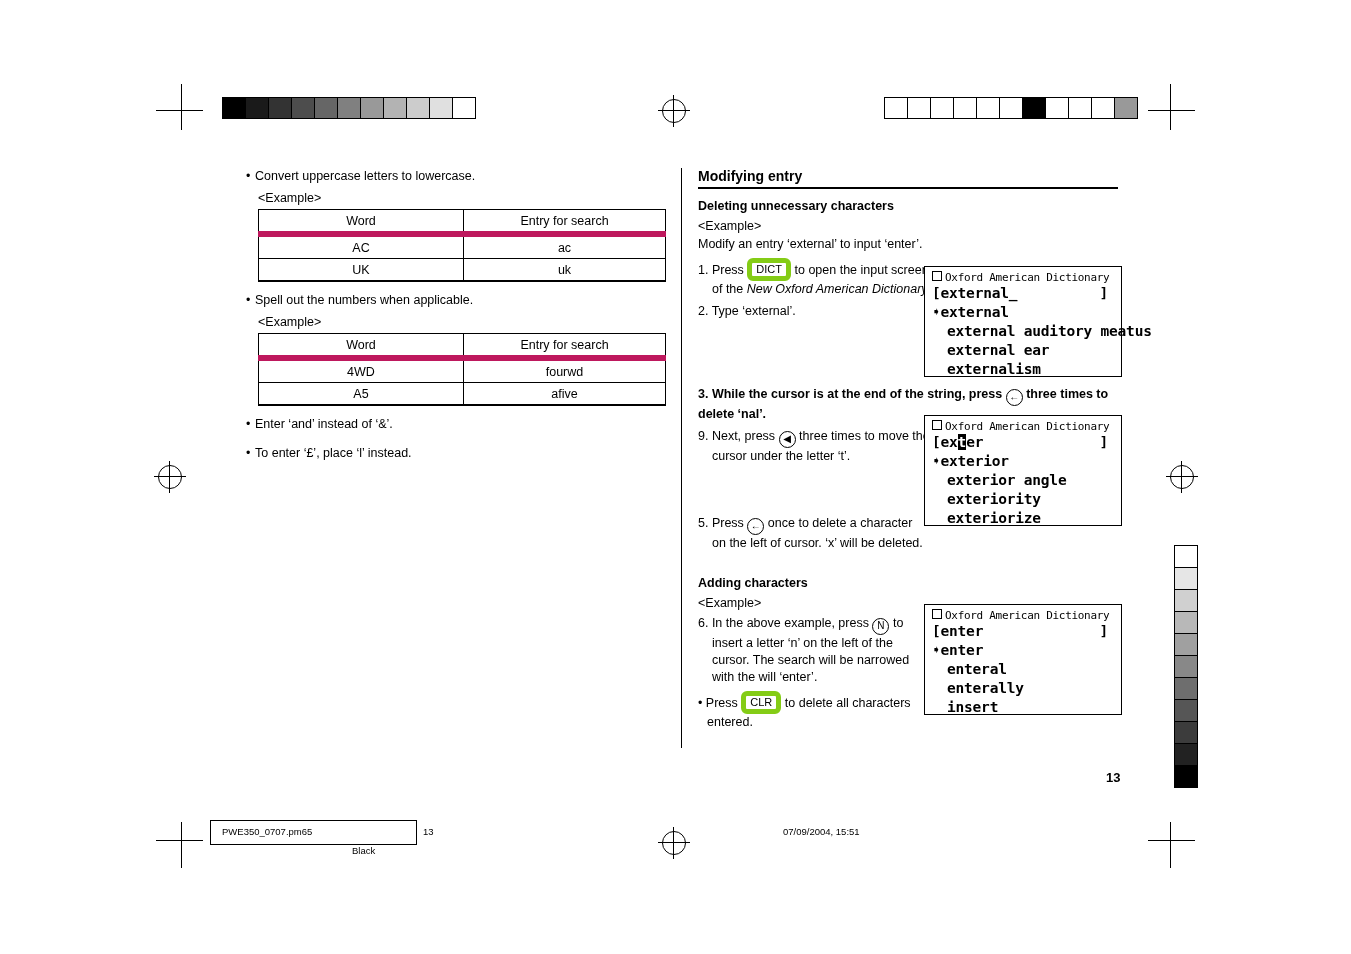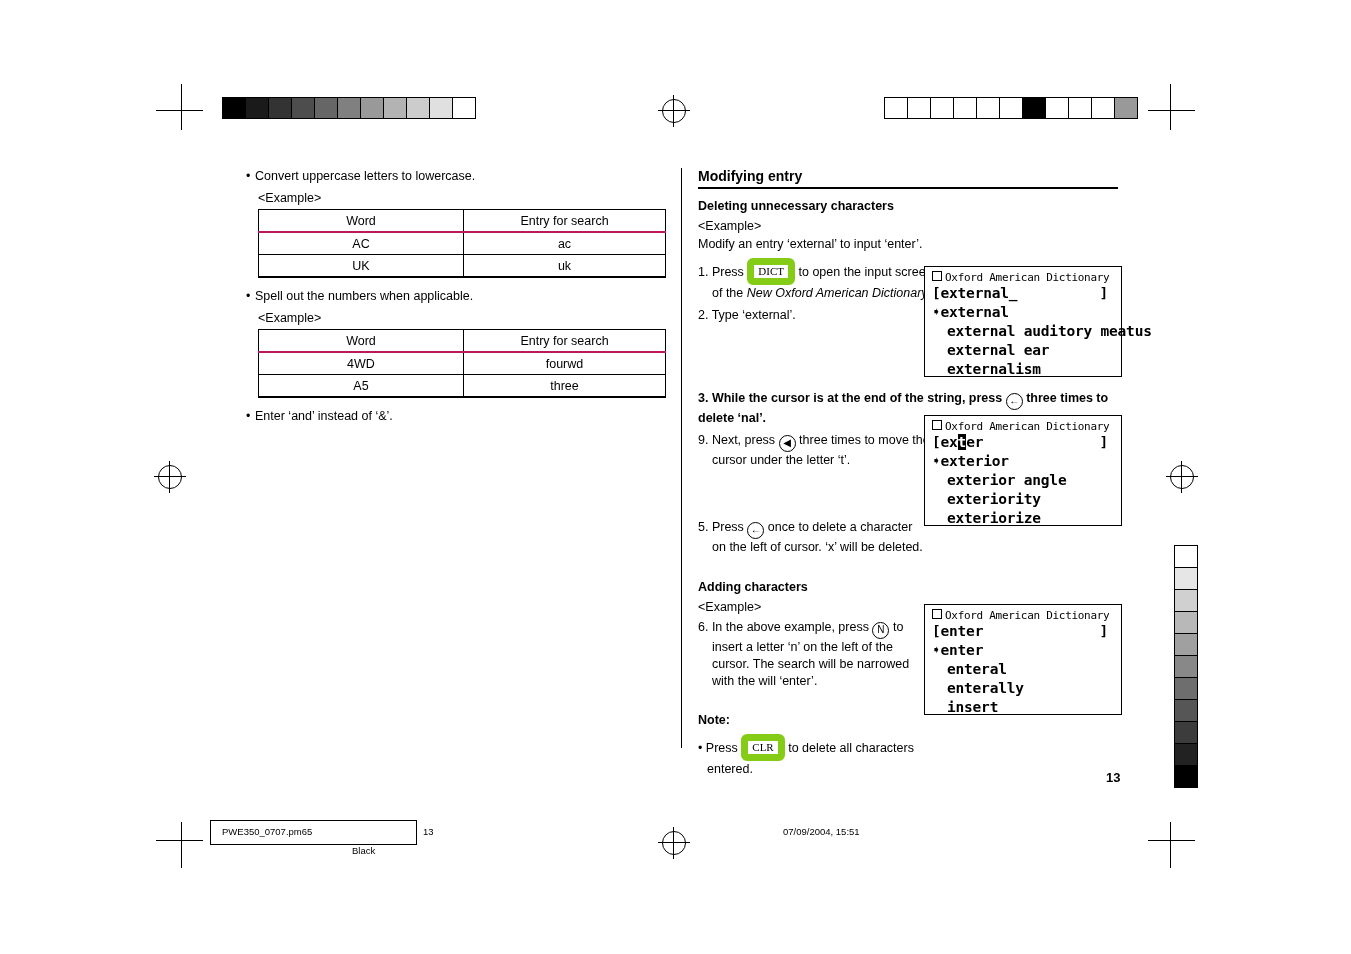--- a/index.html
+++ b/index.html
@@ -27,29 +27,29 @@
   .col-right{position:absolute;left:698px;top:168px;width:430px;}
   .vrule{position:absolute;left:681px;top:168px;width:1px;height:580px;background:#000;}
 
   .bullet{font-size:12.5px;line-height:17px;margin:0 0 4px 0;}
   .bullet .dot{display:inline-block;width:9px;}
   .ex-label{font-size:12.5px;font-weight:normal;margin:6px 0 4px 0;}
 
   table.tbl{border-collapse:collapse;width:408px;margin:2px 0 10px 12px;font-size:12.5px;}
   table.tbl td{border:1px solid #000;text-align:center;padding:3px 0;height:15px;}
   table.tbl td.left{width:204px;}
-  table.tbl tr.hdr td{border-bottom:2px solid #be185d;}
+  table.tbl tr.hdr td{border-bottom:6px solid #be185d;}
   table.tbl tr.last td{border-bottom:2px solid #000;}
 
   h2.sec{font-size:14px;font-weight:bold;margin:0 0 3px 0;}
   .secline{height:2px;background:#000;width:420px;margin-bottom:10px;}
   h3.sub{font-size:12.5px;font-weight:bold;margin:0 0 6px 0;}
   p.txt{font-size:12.5px;line-height:17px;margin:0 0 5px 0;}
   .it{font-style:italic;}
-  .key{display:inline-block;border:7px solid #84cc16;border-radius:6px;padding:0 4px;font-size:11px;line-height:13px;vertical-align:1px;font-family:Liberation Serif, serif;}
+  .key{display:inline-block;border:5px solid #84cc16;border-radius:6px;padding:0 4px;font-size:11px;line-height:13px;vertical-align:1px;}
   .keyrnd{display:inline-block;border:1px solid #000;border-radius:50%;width:15px;height:15px;line-height:14px;text-align:center;font-size:10px;vertical-align:-2px;}
 
   
   .lcd{
     position:absolute;border:1px solid #000;background:#fff;
     font-family:"DejaVu Sans Mono", monospace;
     padding:4px 6px 5px 7px;
   }
   .lcd .title{font-size:11px;letter-spacing:-0.3px;white-space:nowrap;}
   .lcd .title .sq{display:inline-block;width:8px;height:8px;border:1px solid #000;margin-right:3px;vertical-align:0px;}
@@ -157,27 +157,30 @@
           <tr class="hdr">
         <td class="left">Word</td>
         <td>Entry for search</td>
       </tr>
       <tr>
         <td class="left">4WD</td>
         <td>fourwd</td>
       </tr>
       <tr class="last">
         <td class="left">A5</td>
-        <td>three</td>
+        <td>afive</td>
       </tr>
     </tbody>
       </table>
 
     <p class="bullet">
       <span class="dot">•</span><span>Enter ‘and’ instead of ‘&amp;’.</span>
+    </p>
+    <p class="bullet" style="margin-top:12px;">
+      <span class="dot">•</span><span>To enter ‘£’, place ‘l’ instead.</span>
     </p>
   </div>
 
   <div class="col-right">
     <h2 class="sec">Modifying entry</h2>
     <div class="secline"></div>
 
     <h3 class="sub">Deleting unnecessary characters</h3>
     <div class="ex-label" style="margin:0 0 3px 0;">&lt;Example&gt;</div>
     <p class="txt">Modify an entry ‘external’ to input ‘enter’.</p>
@@ -215,21 +218,20 @@
 
     <p class="txt" style="width:225px;">
       <span>6. In the above example, press</span>
       <span class="keyrnd">N</span>
       <span>to</span><br>
       <span style="display:inline-block;width:14px;"></span><span>insert a letter ‘n’ on the left of the</span><br>
       <span style="display:inline-block;width:14px;"></span><span>cursor. The search will be narrowed</span><br>
       <span style="display:inline-block;width:14px;"></span><span>with the will ‘enter’.</span>
     </p>
 
-    <p class="txt" style="font-weight:bold;margin-top:22px;">Note:</p>
     <p class="txt">
       <span>• Press</span>
       <span class="key">CLR</span>
       <span>to delete all characters</span><br>
       <span style="display:inline-block;width:9px;"></span><span>entered.</span>
     </p>
   </div>
 
   <div class="lcd" style="left:924px;top:266px;width:183px;height:100px;">
     <div class="title"><span class="sq"></span><span>Oxford American Dictionary</span></div>

